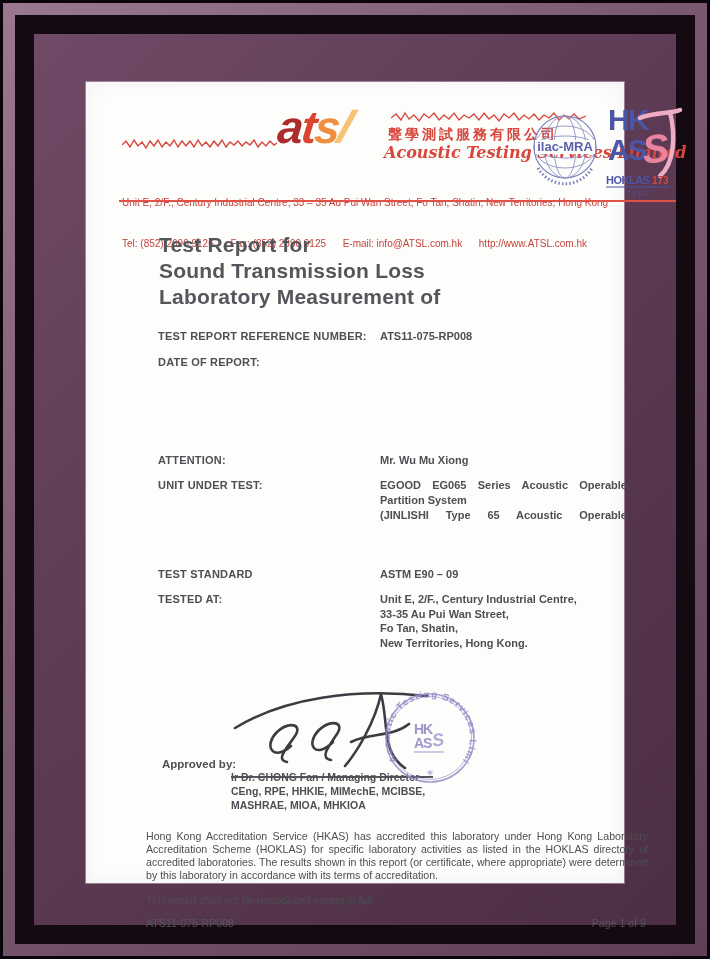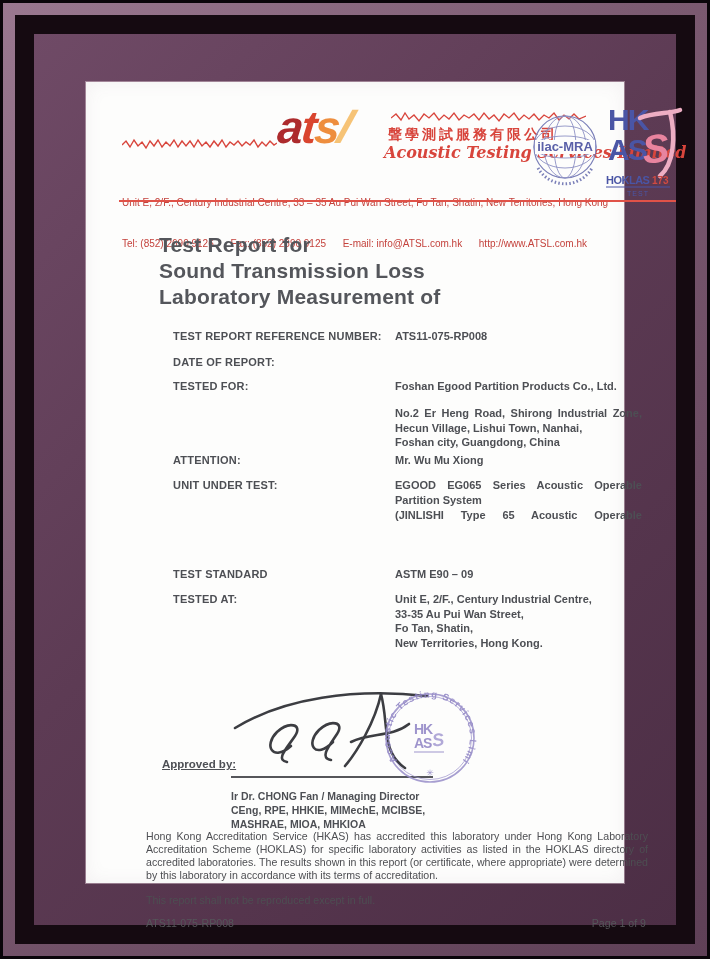--- a/index.html
+++ b/index.html
@@ -23,28 +23,28 @@
   .atsl-word{left:192px;top:22px;font-weight:bold;font-style:italic;font-size:46px;letter-spacing:-2px;transform:skewX(-6deg);line-height:1;}
   .atsl-word span{display:inline-block;}
   .la{color:#ad2b2d;} .lt{color:#d9452f;} .ls{color:#ee8e3e;} .ll{color:#f6c376;transform:skewX(-14deg);}
   .cjk{left:302px;top:44px;color:#d8453c;font-weight:bold;font-size:14px;letter-spacing:3px;white-space:nowrap;}
   .script{left:298px;top:61px;color:#d8453c;font-size:16px;font-style:italic;font-weight:bold;font-family:"DejaVu Serif","Liberation Serif",serif;white-space:nowrap;}
   .addr{left:36px;top:87px;color:#c4423c;font-size:10px;line-height:13.5px;white-space:pre;}
   .rule{left:33px;top:118px;width:557px;height:2px;background:#e05248;}
   
   .title{left:73px;top:150px;font-size:21px;font-weight:bold;color:#54565b;line-height:26px;letter-spacing:.2px;}
   
-  .row{position:absolute;left:87px;width:469px;font-size:11px;color:#4d4f54;font-weight:bold;line-height:15px;}
+  .row{position:absolute;left:72px;width:469px;font-size:11px;color:#4d4f54;font-weight:bold;line-height:15px;}
   .lbl{position:absolute;left:0;top:0;letter-spacing:.2px;}
   .val{margin-left:222px;}
   .just{text-align:justify;text-align-last:justify;}
   
-  .approved{left:76px;top:676px;font-size:11.5px;font-weight:bold;color:#4d4f54;text-decoration:underline;}
+  .approved{left:76px;top:676px;font-size:11.5px;font-weight:bold;color:#4d4f54;}
   .sigline{left:145px;top:694px;width:202px;height:2px;background:#55565a;}
-  .name{left:145px;top:707px;font-size:10.5px;font-weight:600;color:#4d4f54;line-height:14px;}
+  .name{left:145px;top:688px;font-size:10.5px;font-weight:600;color:#4d4f54;line-height:14px;}
   .stamp{left:288px;top:600px;width:112px;height:112px;opacity:.88;}
   
   .para{left:60px;top:748px;width:502px;font-size:10.6px;line-height:13px;color:#4d4e52;text-align:justify;}
   .note{left:60px;top:812px;font-size:10.6px;color:#4d4e52;}
   .foot{left:60px;top:835px;width:500px;display:flex;justify-content:space-between;font-size:10.6px;color:#55565a;}
 </style>
 </head>
 <body>
 
 <div class="f1">
@@ -105,29 +105,20 @@
 
       <div class="row" style="top:247px;">
         <span class="lbl">TEST REPORT REFERENCE NUMBER:</span>
         <div class="val">ATS11-075-RP008</div>
       </div>
 
       <div class="row" style="top:273px;">
         <span class="lbl">DATE OF REPORT:</span>
       </div>
 
-      <div class="row" style="top:297px;">
-        <span class="lbl">TESTED FOR:</span>
-        <div class="val">Foshan Egood Partition Products Co., Ltd.</div>
-      </div>
-      <div class="row" style="top:324px;line-height:14.5px;">
-        <div class="val just">No.2 Er Heng Road, Shirong Industrial Zone,</div>
-        <div class="val">Hecun Village, Lishui Town, Nanhai,</div>
-        <div class="val">Foshan city, Guangdong, China</div>
-      </div>
 
       <div class="row" style="top:371px;">
         <span class="lbl">ATTENTION:</span>
         <div class="val">Mr. Wu Mu Xiong</div>
       </div>
 
       <div class="row" style="top:396px;">
         <span class="lbl">UNIT UNDER TEST:</span>
         <div class="val just">EGOOD EG065 Series Acoustic Operable</div>
         <div class="val">Partition System</div>

